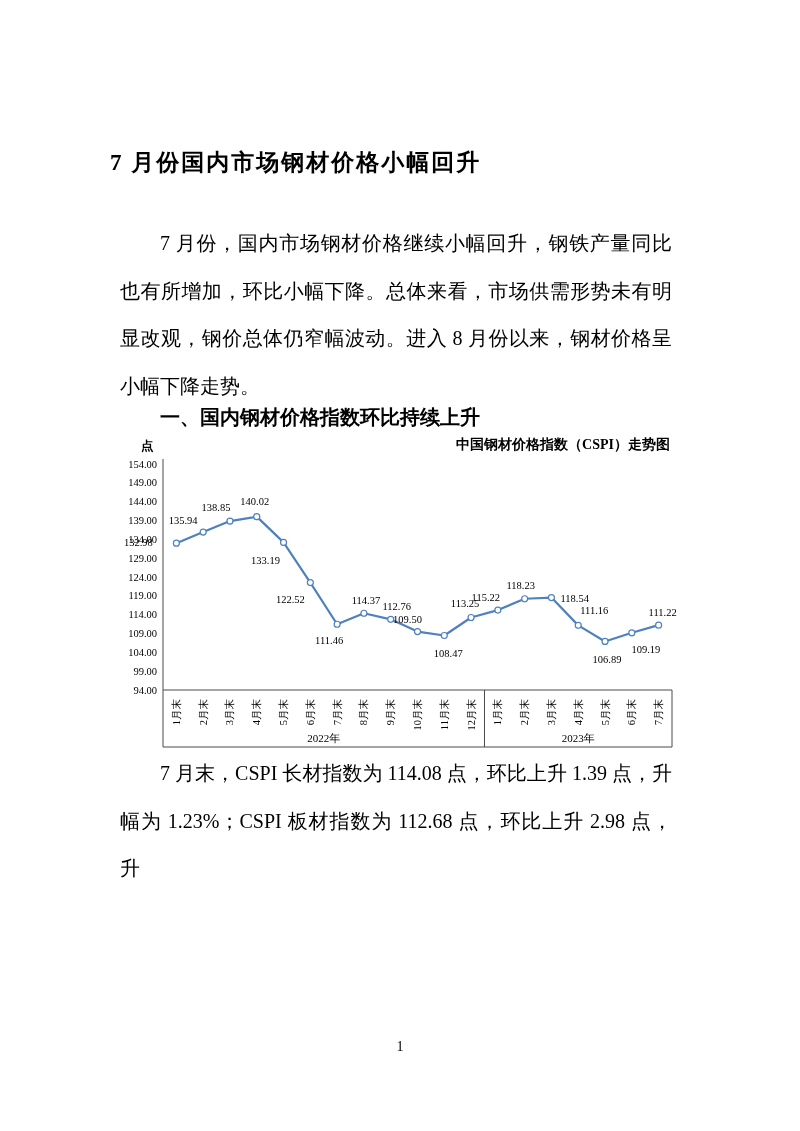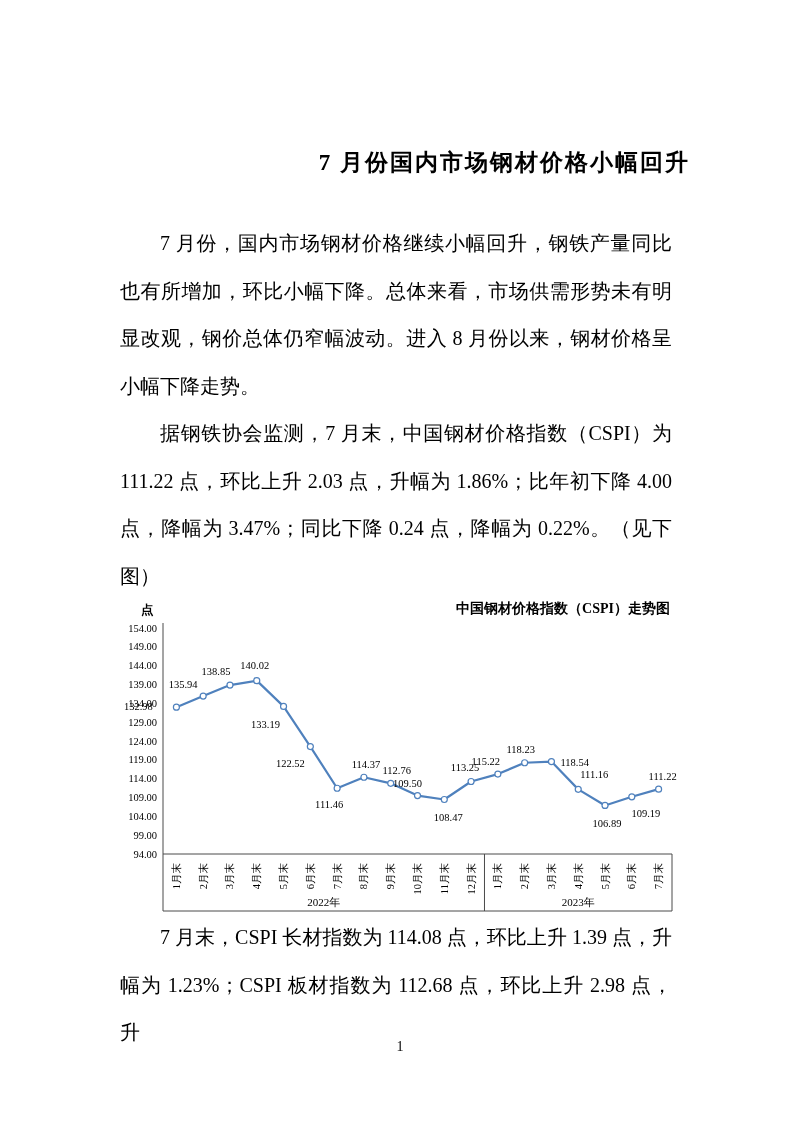--- a/index.html
+++ b/index.html
@@ -3,21 +3,21 @@
 <meta charset="utf-8">
 <style>
   * { margin:0; padding:0; box-sizing:border-box; }
   html,body { background:#888; }
   .page {
     width:800px; height:1131px; margin:0 auto; background:#ffffff; color:#000;
     font-family:"Liberation Serif", serif; position:relative; overflow:hidden;
     padding-top:146px;
   }
   .doc-title {
-    font-size:23px; font-weight:bold; text-align:right;
+    font-size:23px; font-weight:bold; text-align:left;
     margin:0 110px; line-height:34px; letter-spacing:2px;
   }
   .body-para {
     margin:0 128px 0 120px; font-size:20px; line-height:47.5px;
     text-align:justify; text-indent:2em; word-break:break-all;
   }
   .para-intro { margin-top:40px; }
   .h-sans {
     margin:-12px 128px 0 120px; font-family:"Liberation Sans", sans-serif;
     font-size:20px; font-weight:bold; line-height:38px; text-indent:2em;
@@ -43,22 +43,22 @@
 </style>
 </head>
 <body>
 
 <div class="page">
 
   <h1 class="doc-title">7 月份国内市场钢材价格小幅回升</h1>
 
   <p class="body-para para-intro">7 月份，国内市场钢材价格继续小幅回升，钢铁产量同比也有所增加，环比小幅下降。总体来看，市场供需形势未有明显改观，钢价总体仍窄幅波动。进入 8 月份以来，钢材价格呈小幅下降走势。</p>
 
+  <h2 class="h-sans">一、国内钢材价格指数环比持续上升</h2>
 
-  <p class="body-para">据钢铁协会监测，7 月末，中国钢材价格指数（CSPI）为 111.22 点，环比上升 2.03 点，升幅为 1.86%；比年初下降 4.00 点，降幅为 3.47%；同比下降 0.24 点，降幅为 0.22%。（见下图）</p>
 
   <div class="chart-block">
     <div class="chart-head">
       <span class="chart-unit">点</span>
       <span class="chart-title-text">中国钢材价格指数（CSPI）走势图</span>
     </div>
     <svg class="chart-svg" width="672" height="298" viewBox="0 0 672 298">
         <g>
           <text x="37" y="13.5" text-anchor="end" font-size="10.5">154.00</text>
           <text x="37" y="32.33333333333333" text-anchor="end" font-size="10.5">149.00</text>

